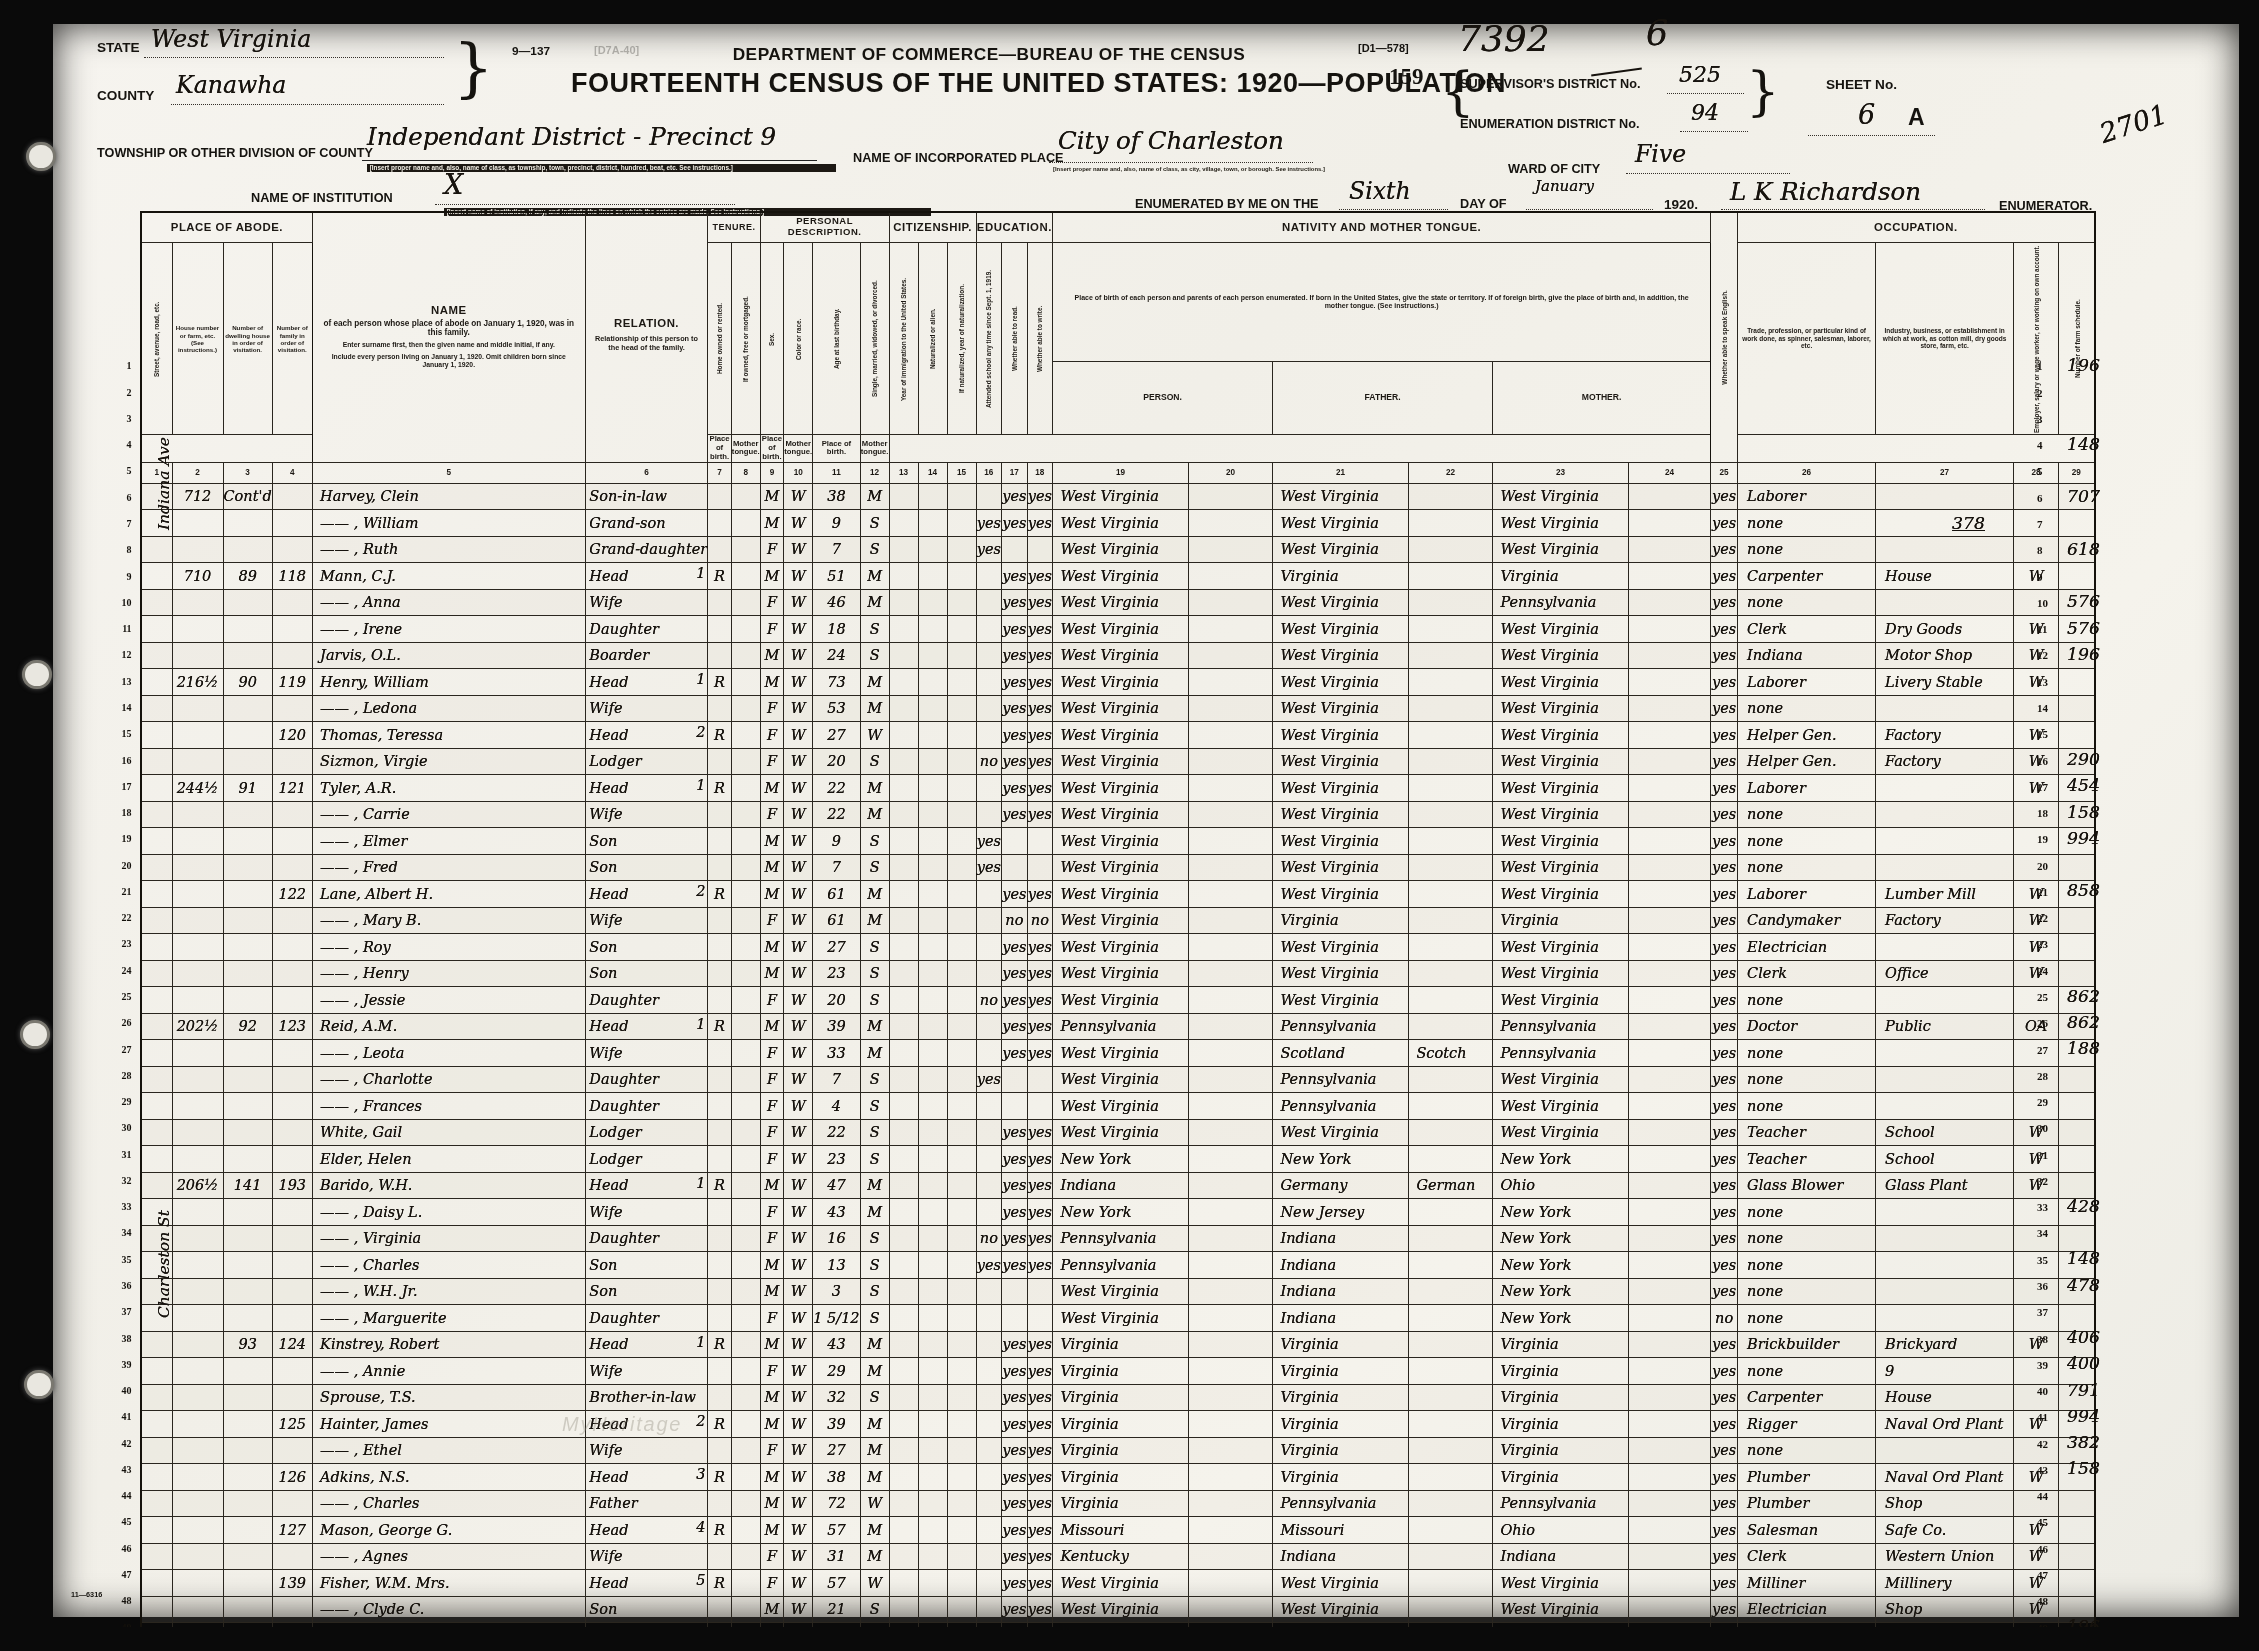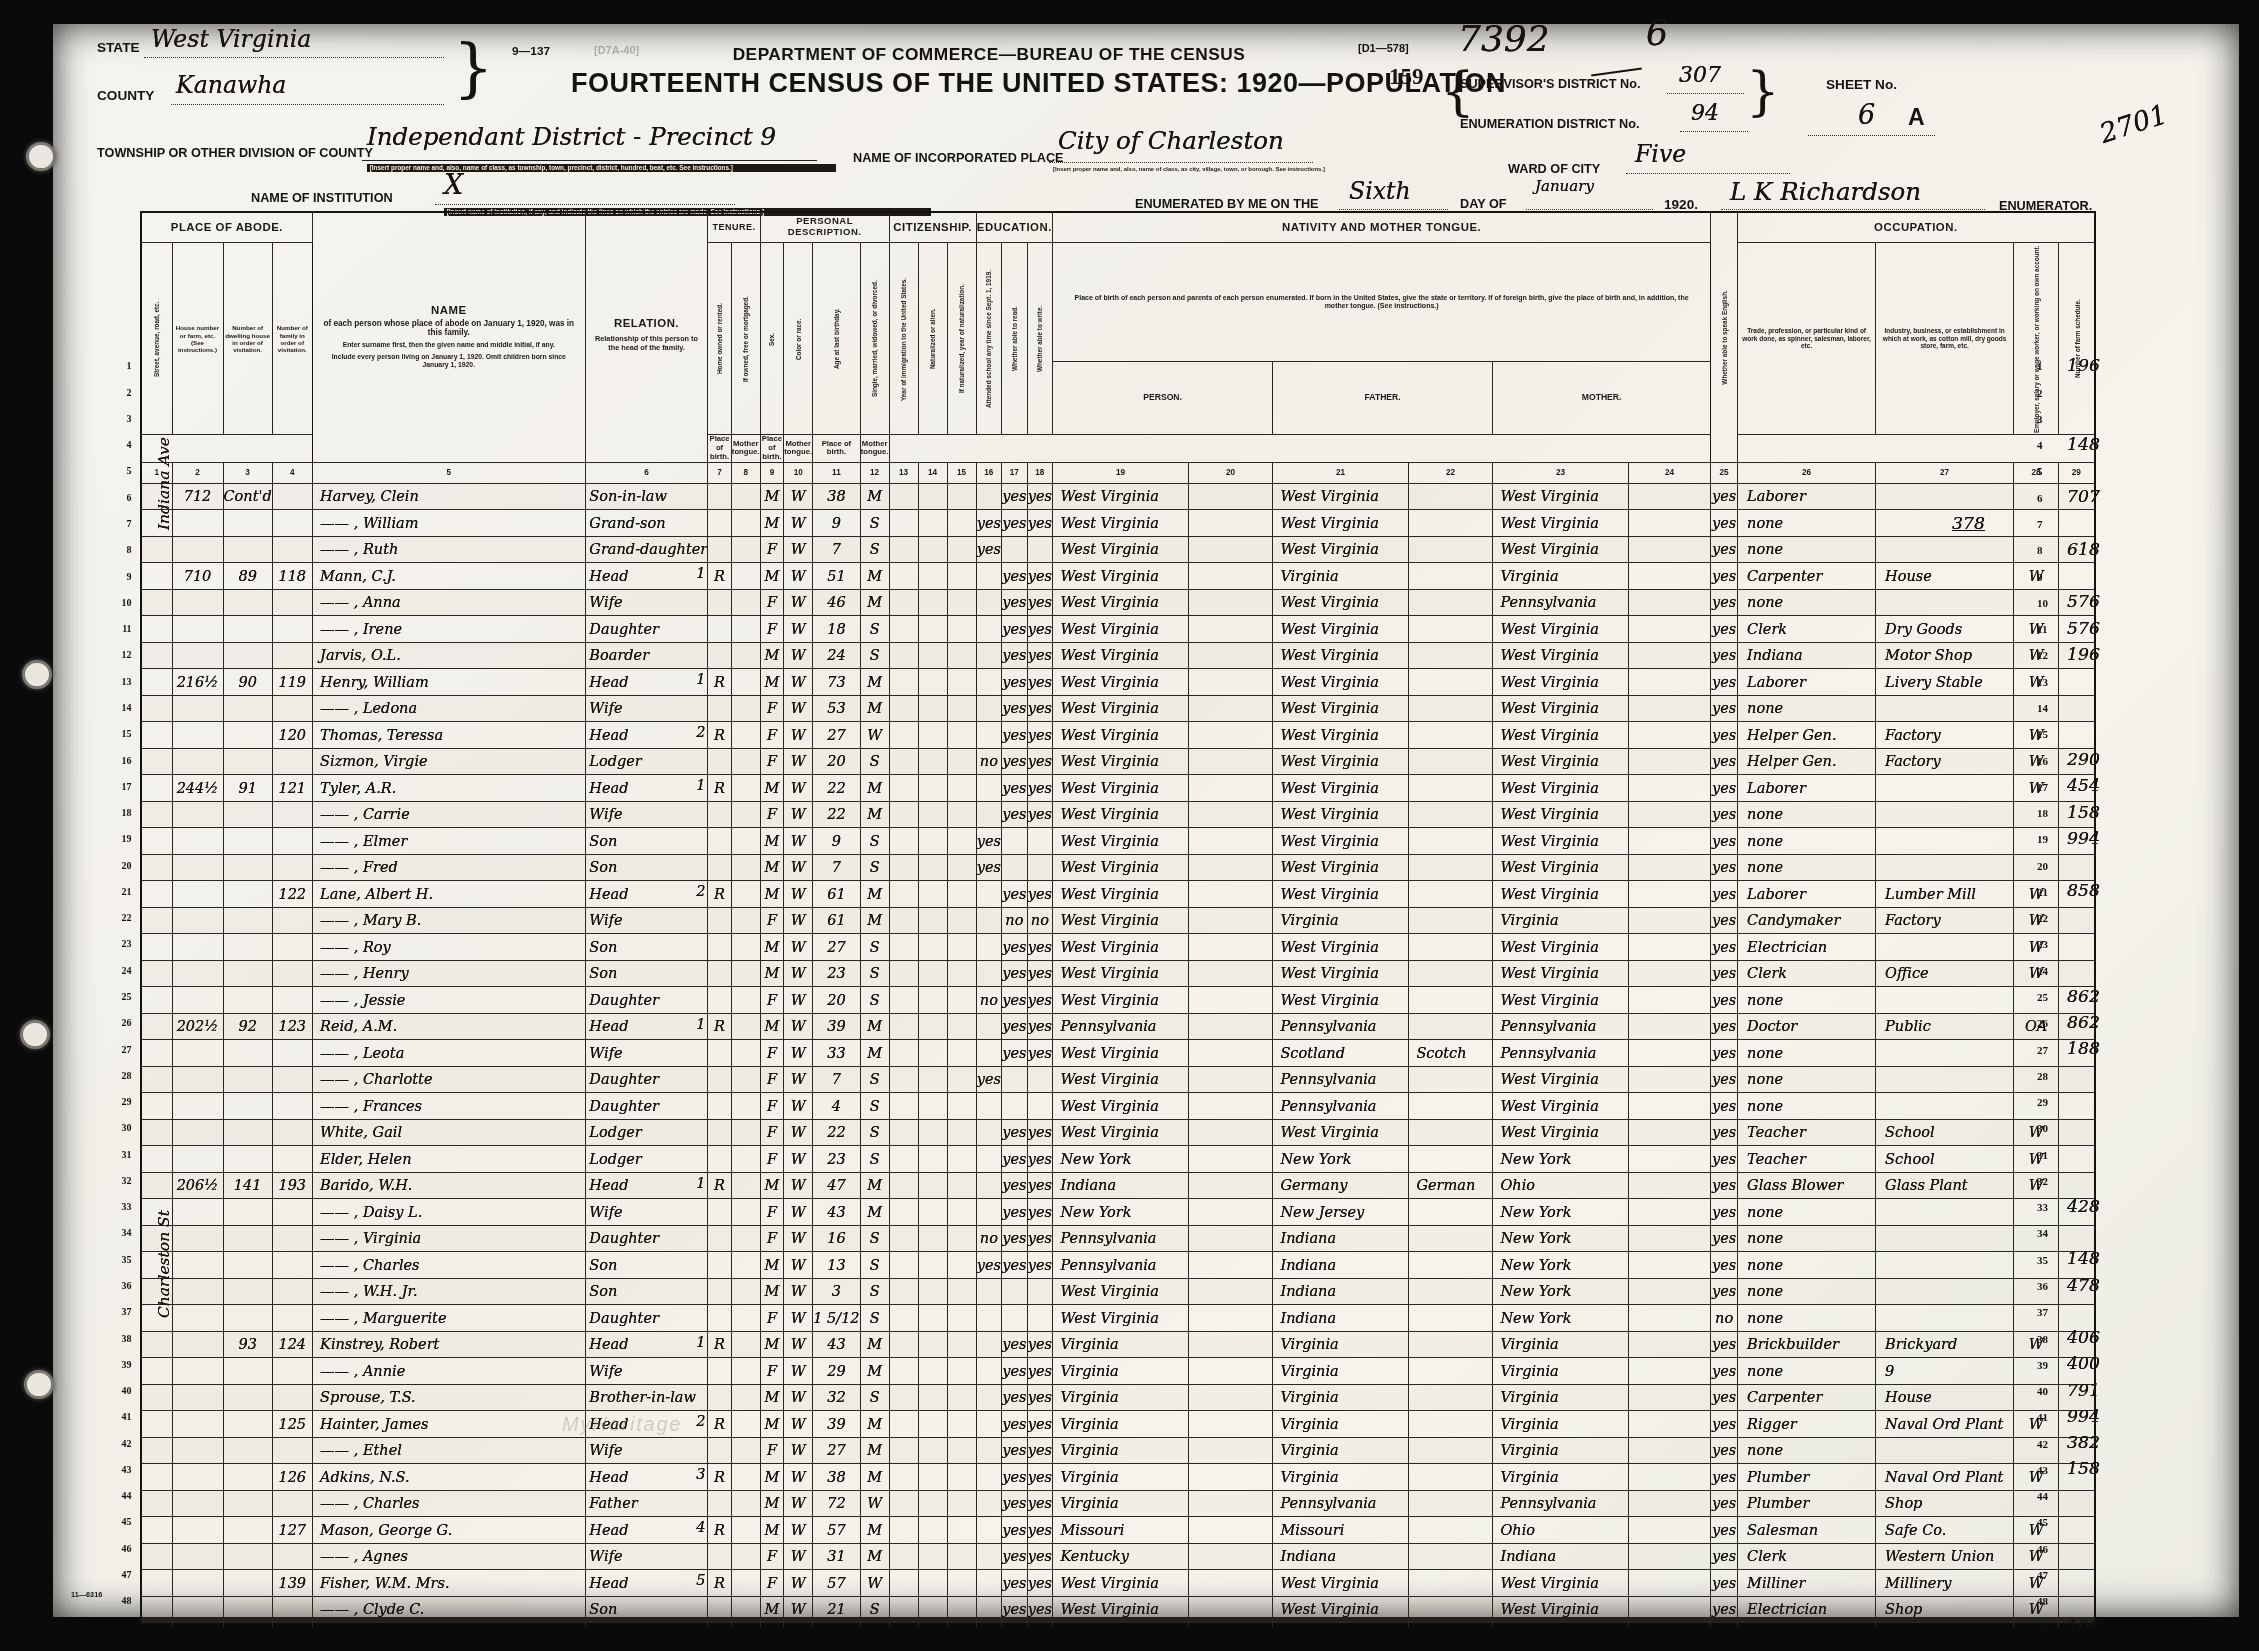--- a/index.html
+++ b/index.html
@@ -76,21 +76,21 @@
 
   <div class="pr" style="left:1305px;top:18px;font-size:11px;">[D1—578]</div>
   <div class="pr" style="left:1336px;top:40px;font-size:23px;font-family:'Liberation Serif',serif;">159</div>
 
   <div class="hw" style="position:absolute;left:1405px;top:-5.5px;font-size:36px;">7392</div>
   <div class="hw" style="position:absolute;left:1593px;top:-11px;font-size:35px;">6</div>
   <div class="dash6"></div>
 
   <div class="brace" style="position:absolute;left:1388px;top:36px;font-size:53px;">{</div>
   <div class="pr" style="left:1407px;top:53px;font-size:12.7px;">SUPERVISOR'S DISTRICT No.</div>
-  <div class="hw" style="position:absolute;left:1626px;top:38px;font-size:22px;">307</div>
+  <div class="hw" style="position:absolute;left:1626px;top:38px;font-size:22px;">525</div>
   <div style="position:absolute;left:1614px;top:69px;width:77px;border-bottom:1.8px dotted #35302a;"></div>
   <div class="pr" style="left:1407px;top:93px;font-size:12.7px;">ENUMERATION DISTRICT No.</div>
   <div class="hw" style="position:absolute;left:1638px;top:76px;font-size:22px;">94</div>
   <div style="position:absolute;left:1627px;top:107px;width:68px;border-bottom:1.8px dotted #35302a;"></div>
   <div class="brace" style="position:absolute;left:1693px;top:36px;font-size:53px;">}</div>
 
   <div class="pr" style="left:1773px;top:53px;font-size:13.6px;">SHEET No.</div>
   <div class="hw" style="position:absolute;left:1805px;top:75px;font-size:27px;">6</div>
   <div class="pr" style="left:1855px;top:80px;font-size:23px;">A</div>
   <div style="position:absolute;left:1755px;top:111px;width:127px;border-bottom:1.8px dotted #35302a;"></div>

